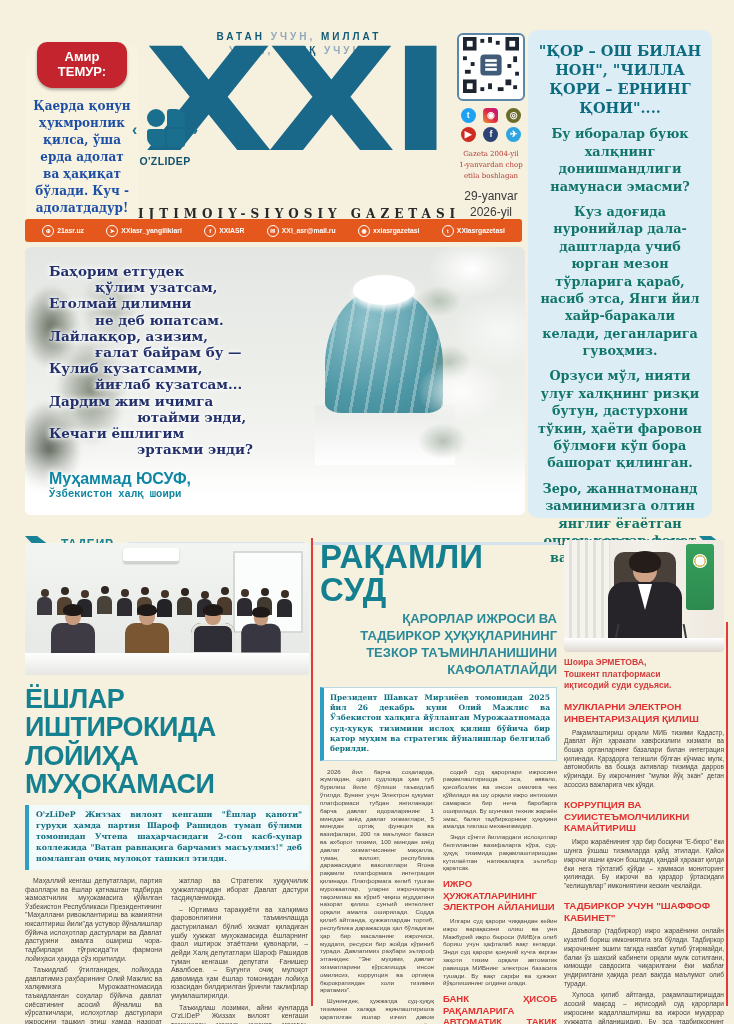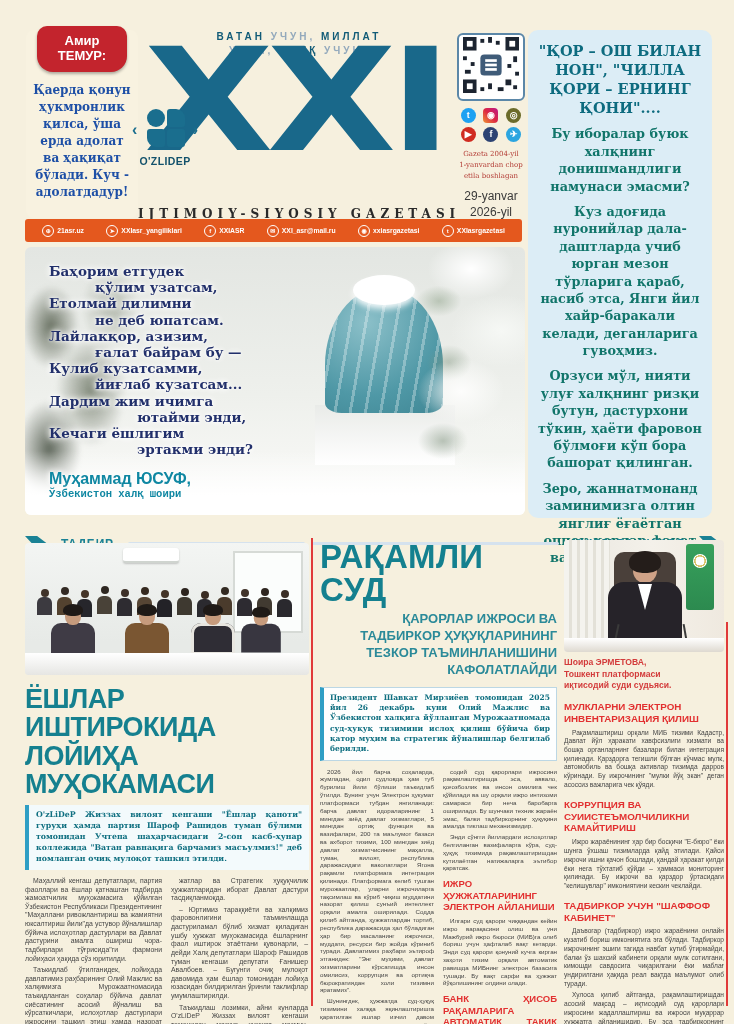--- a/index.html
+++ b/index.html
@@ -1,20 +1,20 @@
 <!DOCTYPE html>
 <html><head>
 <meta charset="utf-8">
 <style>
   html,body{margin:0;padding:0;background:#efe7d2;}
   .page{position:relative;width:734px;height:1024px;background:#f6f0de;overflow:hidden;
         font-family:"Liberation Sans",sans-serif;box-shadow:0 0 8px rgba(0,0,0,.25);}
 
   
-  .amir{position:absolute;left:26px;top:30px;width:112px;height:188px;background:#f8f2e0;border-radius:8px;}
+  .amir{position:absolute;left:26px;top:46px;width:112px;height:188px;background:#f8f2e0;border-radius:8px;}
   .amir-ribbon{position:absolute;left:11px;top:-4px;width:90px;height:46px;background:#c3242d;
      border-radius:10px 10px 16px 16px;box-shadow:0 2px 3px rgba(0,0,0,.3);
      display:flex;flex-direction:column;align-items:center;justify-content:center;}
   .amir-ribbon span{color:#fff;font-weight:800;font-size:13px;line-height:1.15;}
   .amir-quote{margin-top:52px;padding:0 5px;font-family:"DejaVu Serif",serif;font-weight:bold;
      font-size:12px;color:#1d4fa6;text-align:center;line-height:1.42;}
 
   
   .masthead{position:absolute;left:138px;top:30px;width:322px;}
   .slogan{text-align:center;font-size:10px;letter-spacing:3px;line-height:1.35;}

